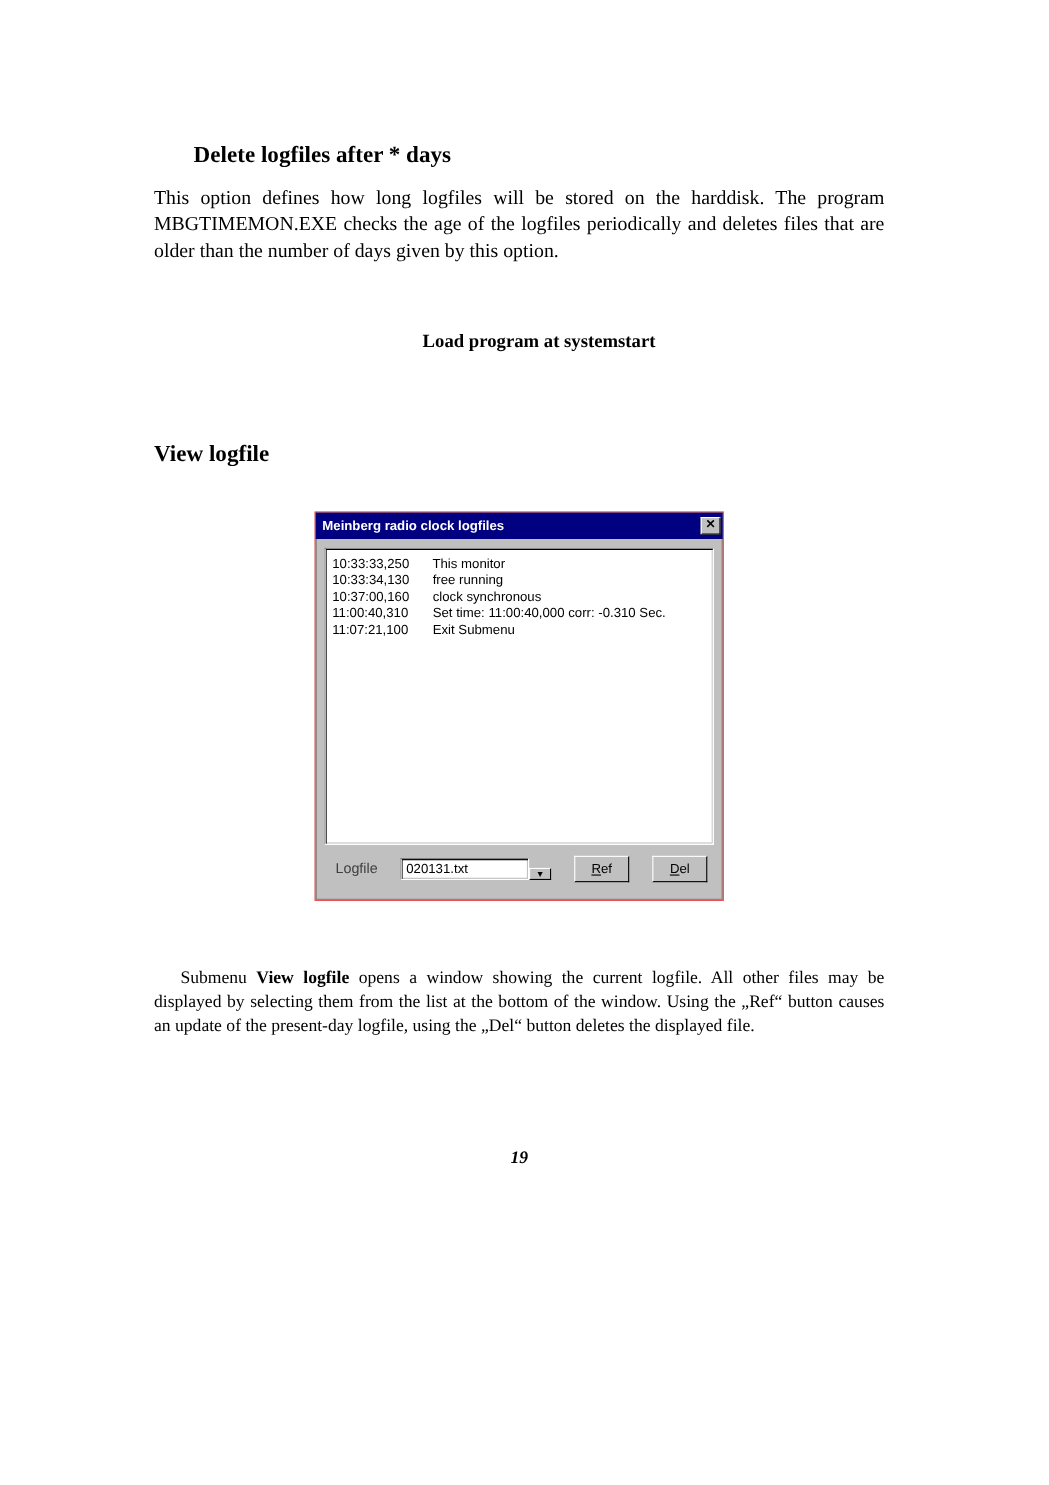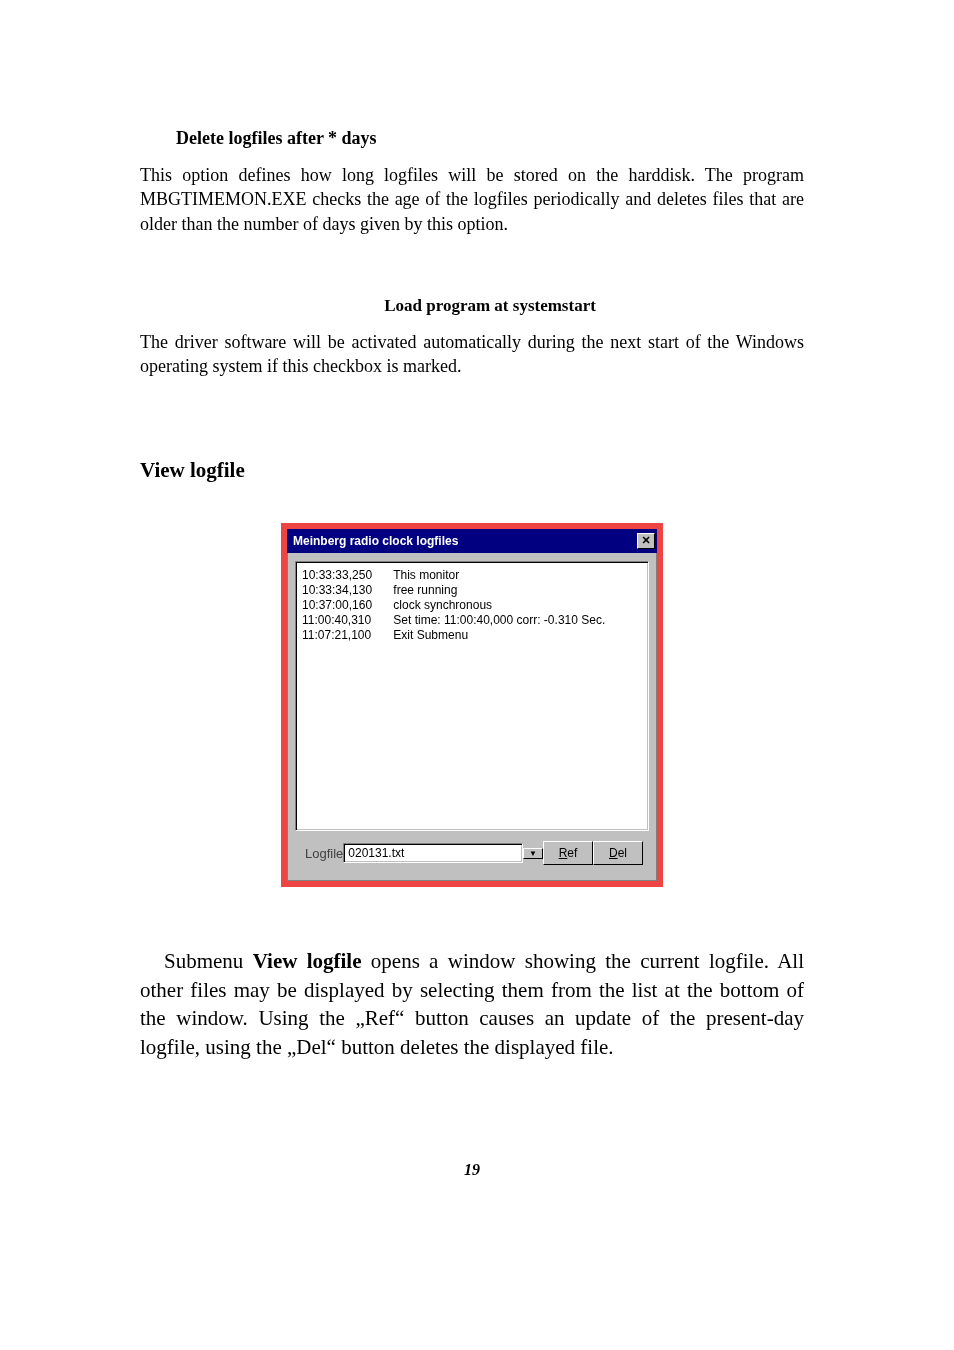--- a/index.html
+++ b/index.html
@@ -8,21 +8,21 @@
     background: #ffffff;
     font-family: "Times New Roman", Times, serif;
     color: #000;
     width: 954px;
   }
   .page {
     padding: 110px 150px 60px 140px;
     box-sizing: border-box;
   }
   .h2 {
-    font-size: 18px;
+    font-size: 21px;
     font-weight: bold;
     margin: 18px 0 14px 36px;
   }
   .h2b {
     font-size: 17px;
     font-weight: bold;
     margin: 60px 0 14px 36px;
     text-align: center;
   }
   .h2c {
@@ -30,35 +30,35 @@
     font-weight: bold;
     margin: 80px 0 40px 0;
   }
   .para {
     font-size: 18px;
     line-height: 1.35;
     text-align: justify;
     margin: 0 0 10px 0;
   }
   .para-last {
-    font-size: 21px;
+    font-size: 16px;
     line-height: 1.35;
     text-align: justify;
     margin: 60px 0 10px 0;
     text-indent: 24px;
   }
   .figwrap {
     display: flex;
     justify-content: center;
     margin: 10px 0 10px 0;
   }
   .dialog {
     width: 370px;
     background: #c0c0c0;
-    border: 6px solid #ef4444;
+    border: 1px solid #ef4444;
     font-family: "MS Sans Serif", Tahoma, Arial, sans-serif;
     font-size: 12px;
     box-shadow: 0 0 0 1px #808080 inset;
   }
   .titlebar {
     background: #000080;
     color: #fff;
     display: flex;
     align-items: center;
     justify-content: space-between;
@@ -110,30 +110,30 @@
   .log-header .l1, .log-header .l2 { text-align: center; }
   .log-rows {
     font-size: 12px;
     line-height: 1.25;
   }
   .log-row { white-space: nowrap; }
   .ts { display: inline-block; width: 88px; }
   .bottom-row {
     display: flex;
     align-items: center;
-    gap: 0;
+    gap: 21px;
     padding: 10px 6px 8px 10px;
   }
   .lbl {
     color: #404040;
     font-size: 13px;
   }
   .combo {
     display: flex;
-    align-items: center;
+    align-items: flex-end;
     height: 20px;
     flex: 1;
   }
   .combo-input {
     flex: 1;
     background: #fff;
     border-top: 1px solid #808080;
     border-left: 1px solid #808080;
     border-right: 1px solid #fff;
     border-bottom: 1px solid #fff;
@@ -181,21 +181,20 @@
 </style>
 </head>
 <body>
 
 <div class="page">
 
   <div class="h2">Delete logfiles after * days</div>
   <p class="para">This option defines how long logfiles will be stored on the harddisk. The program MBGTIMEMON.EXE checks the age of the logfiles periodically and deletes files that are older than the number of days given by this option.</p>
 
   <div class="h2b">Load program at systemstart</div>
-  <p class="para">The driver software will be activated automatically during the next start of the Windows operating system if this checkbox is marked.</p>
 
   <div class="h2c">View logfile</div>
 
   <div class="figwrap">
     <div class="dialog">
       <div class="titlebar">
         <span class="titlebar-text">Meinberg radio clock logfiles</span>
         <div class="close-box">
           <span>✕</span>
         </div>

